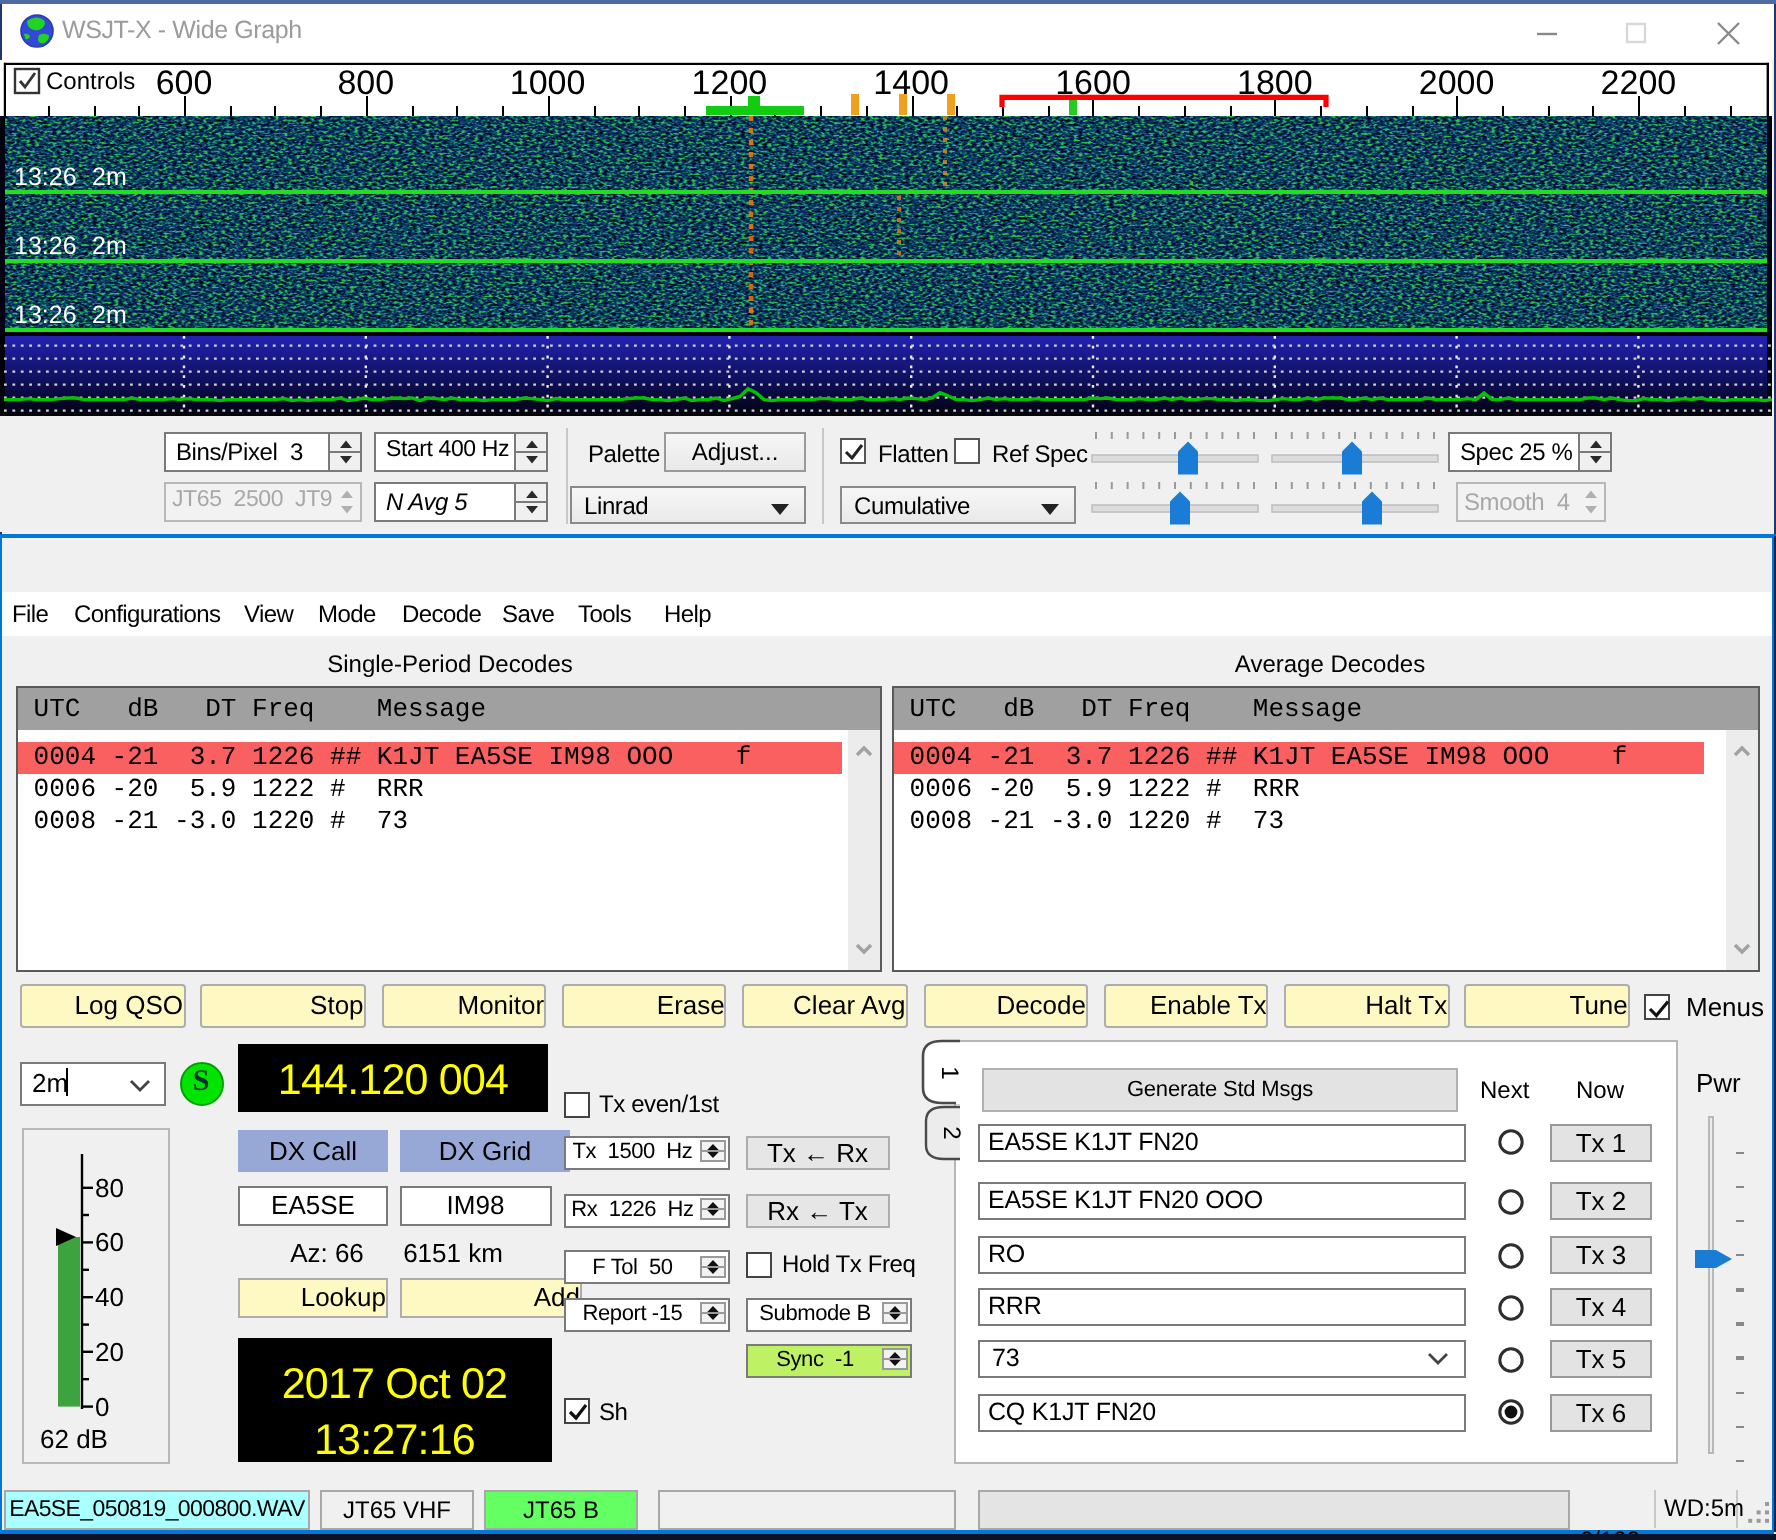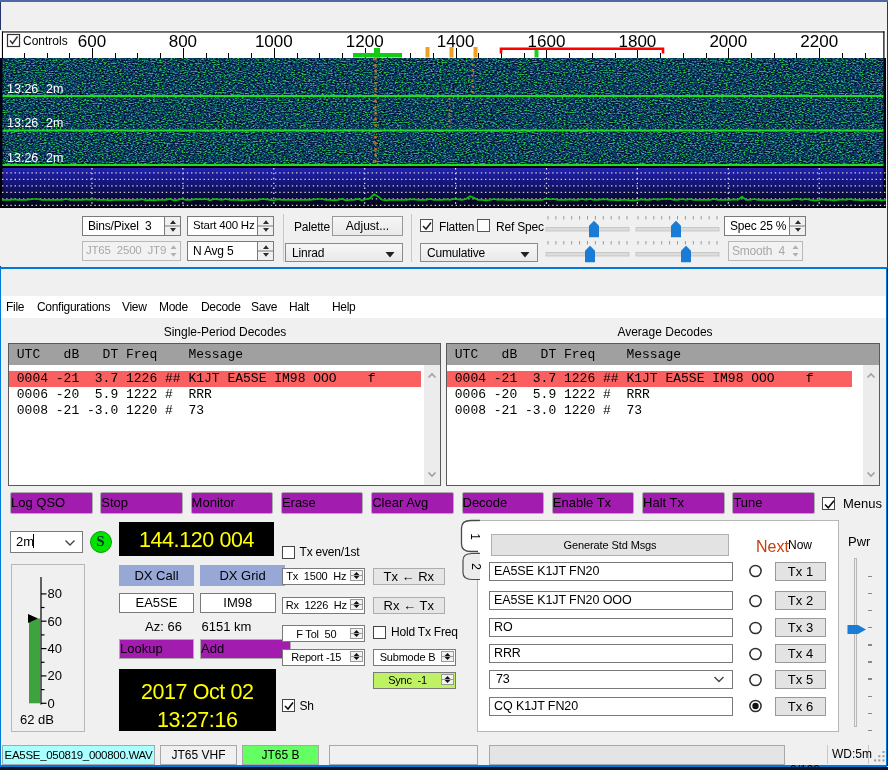--- a/index.html
+++ b/index.html
@@ -24,31 +24,46 @@
              font-size:12px; color:#000; letter-spacing:-0.3px; }
   .menuitem { position:absolute; top:4px; }
   .gtitle { position:absolute; font-size:12px; color:#000; }
   .dtable { position:absolute; top:75px; height:143px; border:1px solid #5a5a5a; background:#fff; }
   .dhead { position:absolute; left:0; top:0; right:0; height:21px; background:#a0a0a0;
            font-family:"Liberation Mono", monospace; font-size:13px; color:#000;
            line-height:21px; white-space:pre; }
   .drows { position:absolute; left:0; top:21px; font-family:"Liberation Mono", monospace;
            font-size:13px; color:#000; line-height:16px; white-space:pre; }
   .dscroll { position:absolute; top:21px; right:0; width:16px; bottom:0; background:#ececec; }
-  .btn { position:absolute; background:#a21caf; border:1px solid #adadad; border-radius:2px;
-         font-size:13px; color:#000; text-align:left; }
+  .btn { position:absolute; background:#fef9c3; border:1px solid #adadad; border-radius:2px;
+         font-size:13px; color:#000; text-align:right; }
 </style>
 </head>
 <body>
 <div id="stage">
 
   <div id="wg">
     <div class="abs" style="left:0;top:0;width:888px;height:2px;background:#4f68a6"></div>
     <div class="abs" style="left:0;top:2px;width:1px;height:266px;background:#24356e"></div>
     <div class="abs" style="left:887px;top:2px;width:1px;height:266px;background:#24356e"></div>
+    <div id="wg-title">
+      <svg class="abs" style="left:9px;top:5px" width="17" height="17" viewBox="0 0 17 17">
+        <circle cx="8.5" cy="8.5" r="8" fill="#3347d9"></circle>
+        <path d="M3.5 3.5 Q7 0.8 10.5 2.2 Q13.5 3.6 12 6 Q10 8.8 7 8 Q3.5 7.2 3.5 3.5Z" fill="#21d421"></path>
+        <path d="M9.5 10.5 Q12.5 9 14.5 10.8 Q14.8 13.4 11.5 14.8 Q8.8 14.6 9 12.4Z" fill="#21d421"></path>
+        <path d="M2 10 Q4 9.5 5 11 Q4.5 13 2.8 12.6Z" fill="#21d421"></path>
+        <circle cx="8.5" cy="8.5" r="8" fill="none" stroke="#2a3db0" stroke-width="0.8"></circle>
+      </svg>
+      <div class="abs wtext" style="left:30px;top:6px">WSJT-X - Wide Graph</div>
+      <svg class="abs" style="left:764px;top:0" width="120" height="29">
+        <line x1="3.5" y1="15" x2="13.5" y2="15" stroke="#8a8a8a" stroke-width="1.2"></line>
+        <rect x="48.5" y="10" width="9" height="9" fill="none" stroke="#d8d8d8" stroke-width="1.2"></rect>
+        <path d="M94 9.5 L104.5 20 M104.5 9.5 L94 20" stroke="#8a8a8a" stroke-width="1.2"></path>
+      </svg>
+    </div>
 
     <svg id="scale" class="abs" style="left:0;top:30px" width="886" height="28">
         <rect width="886" height="28" fill="#ffffff"></rect>
         <rect x="2" y="1.4" width="882.5" height="1.1" fill="#000"></rect>
         <rect x="1.9" y="1.4" width="1.1" height="26.6" fill="#000"></rect>
         <rect x="883.3" y="1.4" width="1.2" height="26.6" fill="#000"></rect>
         <path d="M24.5 23V28 M47.5 23V28 M69.5 23V28 M92.5 18V28 M115.5 23V28 M137.5 23V28 M160.5 23V28 M183.5 18V28 M206.5 23V28 M228.5 23V28 M251.5 23V28 M274.5 18V28 M297.5 23V28 M319.5 23V28 M342.5 23V28 M365.5 18V28 M387.5 23V28 M410.5 23V28 M433.5 23V28 M456.5 18V28 M478.5 23V28 M501.5 23V28 M524.5 23V28 M546.5 18V28 M569.5 23V28 M592.5 23V28 M615.5 23V28 M637.5 18V28 M660.5 23V28 M683.5 23V28 M706.5 23V28 M728.5 18V28 M751.5 23V28 M774.5 23V28 M796.5 23V28 M819.5 18V28 M842.5 23V28 M865.5 23V28" stroke="#000" stroke-width="1"></path>
         <text x="92.0" y="17" font-size="17" fill="#000" text-anchor="middle">600</text>
         <text x="182.9" y="17" font-size="17" fill="#000" text-anchor="middle">800</text>
         <text x="273.8" y="17" font-size="17" fill="#000" text-anchor="middle">1000</text>
@@ -173,21 +188,21 @@
         </div>
         <div class="abs" style="left:82px;top:33px;width:99px;height:20px;background:#f2f2f2;border:1px solid #b8b8b8;">
           <div class="abs" style="left:3px;top:2px;font-size:11.5px;color:#a8a8a8;white-space:pre;letter-spacing:-0.2px">JT65  2500  JT9</div>
           <div class="abs" style="right:0;top:0;width:13px;height:18px;background:#f2f2f2;">
             <svg width="13" height="18">
               <path d="M6.5 3.2 L9.5 7 L3.5 7 Z" fill="#b0b0b0"></path>
               <path d="M6.5 14.8 L9.5 11 L3.5 11 Z" fill="#b0b0b0"></path>
             </svg>
           </div>
         </div>
-        <div class="abs" style="left:187px;top:33px;width:87px;height:20px;background:#fff;border:1px solid #7a7a7a;">
+        <div class="abs" style="left:187px;top:33px;width:87px;height:20px;background:#fff;border:1px solid #7a7a7a;font-style:italic;">
           <div class="abs" style="left:5px;top:2px;font-size:12px;color:#000;white-space:pre;letter-spacing:-0.2px">N Avg 5</div>
           <div class="abs" style="right:0;top:0;width:16px;height:18px;background:#f0f0f0;border-left:1px solid #7a7a7a;">
             <svg width="16" height="18">
               <path d="M8 3.2 L11 7 L5 7 Z" fill="#2a2a2a"></path>
               <path d="M8 14.8 L11 11 L5 11 Z" fill="#2a2a2a"></path>
               <line x1="0" y1="9" x2="16" y2="9" stroke="#7a7a7a" stroke-width="1"></line>
             </svg>
           </div>
         </div>
         <div class="abs" style="left:285px;top:34.5px;width:118px;height:19.5px;background:linear-gradient(#f7f7f7,#e9e9e9);border:1px solid #8a8a8a;">
@@ -231,21 +246,21 @@
     <div class="abs" style="left:886px;top:0;width:1px;height:498px;background:#0078d7"></div>
     <div class="abs" style="left:887px;top:0;width:1px;height:498px;background:#10244e"></div>
     <div class="abs" style="left:0;top:497px;width:887px;height:2px;background:#0078d7"></div>
     <div id="menubar">
       <span class="menuitem" style="left:5px">File</span>
       <span class="menuitem" style="left:36px">Configurations</span>
       <span class="menuitem" style="left:121px">View</span>
       <span class="menuitem" style="left:158px">Mode</span>
       <span class="menuitem" style="left:200px">Decode</span>
       <span class="menuitem" style="left:250px">Save</span>
-      <span class="menuitem" style="left:288px">Halt</span>
+      <span class="menuitem" style="left:288px">Tools</span>
       <span class="menuitem" style="left:331px">Help</span>
     </div>
 
     <div id="decodes">
         <div class="gtitle" style="left:0;top:57px;width:450px;text-align:center">Single-Period Decodes</div>
         <div class="gtitle" style="left:440px;top:57px;width:450px;text-align:center">Average Decodes</div>
         <div class="dtable" style="left:8px;width:433px">
           <div class="dhead">&nbsp;UTC   dB   DT Freq    Message</div>
           <div class="abs" style="left:0;top:21px;width:415px;height:120px;background:#fff"></div>
           <div class="abs" style="left:0;top:27px;width:411.5px;height:16px;background:#fa6060"></div>
@@ -406,21 +421,21 @@
     <div id="rightpanel">
         <div class="abs" style="left:477px;top:251.5px;width:362px;height:212.5px;background:#fff;border:1px solid #b6b6b6"></div>
         <svg class="abs" style="left:458px;top:250px" width="24" height="68">
 <path d="M22 2.5 H13 Q3.5 2.5 3.5 10 V26 Q3.5 33.5 13 33.5 H22" fill="#fff" stroke="#4a4a4a" stroke-width="1.3"></path>
 <path d="M22 35.5 H14 Q5 35.5 5 42.5 V54.5 Q5 61.5 14 61.5 H22" fill="#ececec" stroke="#4a4a4a" stroke-width="1.2"></path>
 <rect x="20" y="3.5" width="4" height="30.5" fill="#fff"></rect>
 <text x="13" y="18.5" font-size="12" fill="#000" text-anchor="middle" transform="rotate(90 13 18.5)">1</text>
 <text x="14" y="48.5" font-size="12" fill="#000" text-anchor="middle" transform="rotate(90 14 48.5)">2</text>
 </svg>
         <div class="abs" style="left:491px;top:266px;width:238px;height:21.5px;background:#e3e3e3;border:1px solid #b0b0b0;font-size:11px;letter-spacing:-0.1px;text-align:center;line-height:20.5px;color:#000">Generate Std Msgs</div>
-        <div class="abs" style="left:756px;top:270px;font-size:16px;color:#c2410c">Next</div>
+        <div class="abs" style="left:740px;top:270px;font-size:12px;color:#000000">Next</div>
         <div class="abs" style="left:788px;top:270px;font-size:12px;color:#000">Now</div>
         <div class="abs" style="left:489px;top:293.5px;width:244px;height:19px;background:#fff;border:1px solid #7a7a7a;font-size:12.5px;letter-spacing:-0.1px;color:#000;line-height:17.5px;padding-left:4px">EA5SE K1JT FN20</div>
         <svg class="abs" style="left:748px;top:295.0px" width="16" height="16">
           <circle cx="7.5" cy="8" r="5.6" fill="#fff" stroke="#2e2e2e" stroke-width="1.5"></circle>
         </svg>
         <div class="abs" style="left:775px;top:293.5px;width:51px;height:19px;background:#e3e3e3;border:1px solid #999;font-size:13px;text-align:center;line-height:17px;color:#000">Tx 1</div>
         <div class="abs" style="left:489px;top:323px;width:244px;height:19px;background:#fff;border:1px solid #7a7a7a;font-size:12.5px;letter-spacing:-0.1px;color:#000;line-height:17.5px;padding-left:4px">EA5SE K1JT FN20 OOO</div>
         <svg class="abs" style="left:748px;top:324.5px" width="16" height="16">
           <circle cx="7.5" cy="8" r="5.6" fill="#fff" stroke="#2e2e2e" stroke-width="1.5"></circle>
         </svg>

